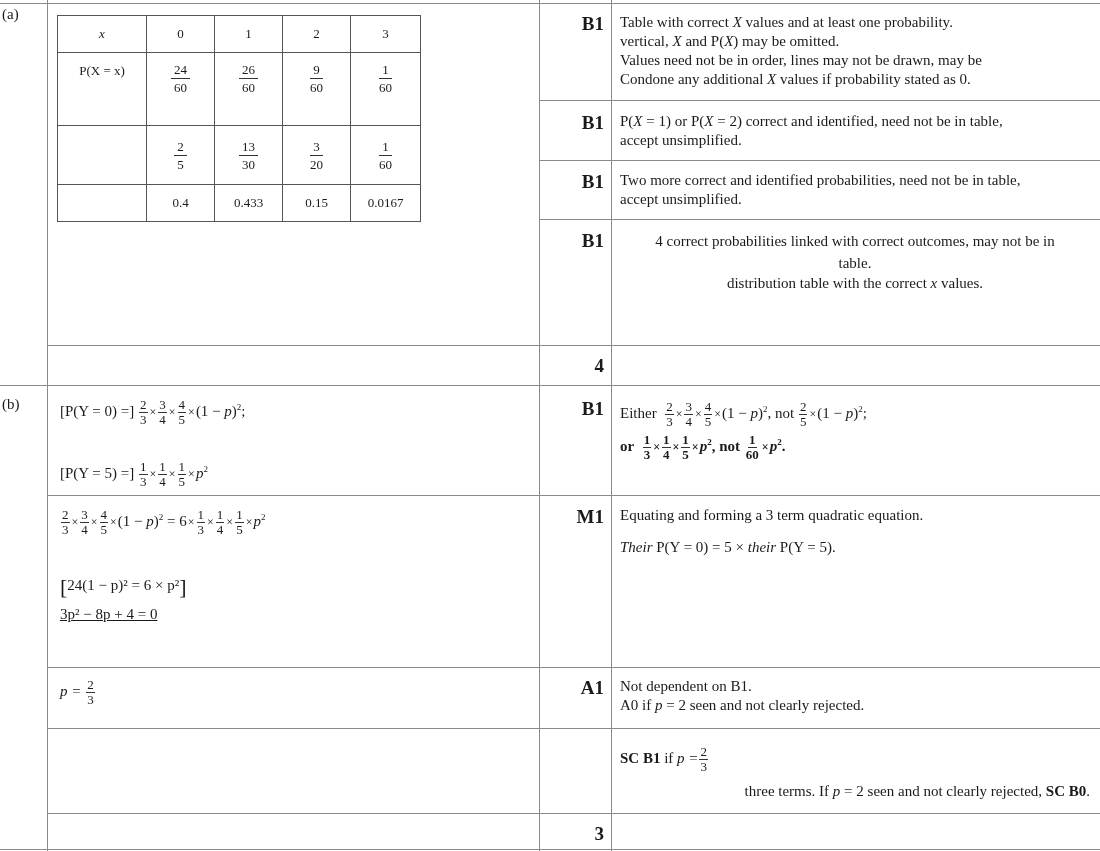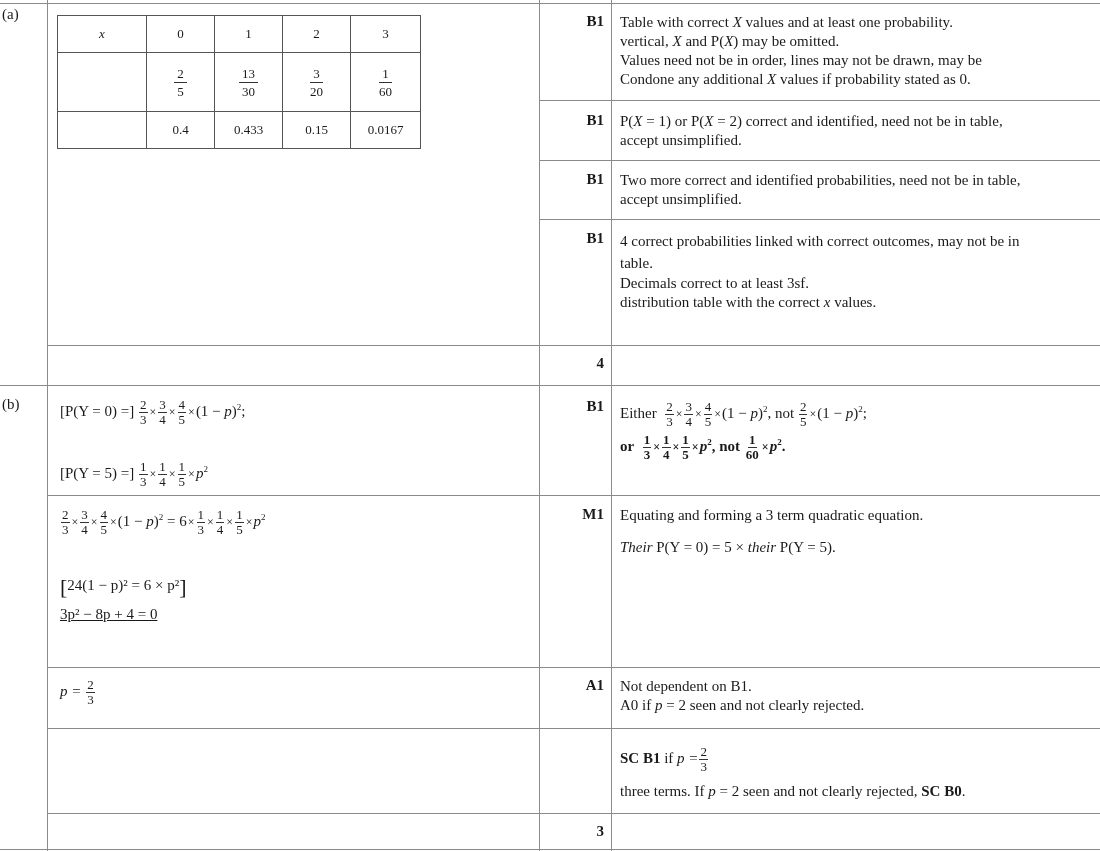--- a/index.html
+++ b/index.html
@@ -1,21 +1,21 @@
 <!DOCTYPE html>
 <html><head>
 <meta charset="utf-8">
 <style>
   html, body { margin:0; padding:0; background:#fff; }
   body { width:1100px; height:851px; overflow:hidden; position:relative;
          font-family:"Liberation Serif", "DejaVu Serif", serif; color:#1a1a1a; font-size:15px; }
   .hline { position:absolute; left:0; height:0; border-top:1.5px solid #8a8a8a; }
   .vline { position:absolute; width:0; border-left:1.5px solid #8a8a8a; }
   .part { position:absolute; left:2px; font-size:15px; }
-  .mark { position:absolute; left:540px; width:64px; text-align:right; font-weight:bold; font-size:15px; }
+  .mark { position:absolute; left:540px; width:64px; text-align:right; font-weight:bold; font-size:19px; }
   .guide { position:absolute; left:620px; width:470px; font-size:15px; line-height:19px; }
   .work { position:absolute; left:60px; font-size:15px; }
   i { font-style:italic; }
   b { font-weight:bold; }
   
   .frac { display:inline-flex; flex-direction:column; align-items:center; vertical-align:middle; font-size:13px; line-height:14px; margin:0 1px; }
   .frac .num { border-bottom:1px solid #333; padding:0 1px; }
   .frac .den { padding:0 1px; }
   sup { font-size:9px; vertical-align:super; }
   .times { font-size:12px; margin:0 1px; }
@@ -55,20 +55,39 @@
 
 <table class="dist">
   <tbody>
       <tr class="r0">
     <td class="c0"><i>x</i></td>
     <td class="cn">0</td>
     <td class="cn">1</td>
     <td class="cn">2</td>
     <td class="c4">3</td>
   </tr>
+  <tr class="r1">
+    <td class="c0" style="padding-top:10px;">P(X = x)</td>
+    <td class="cn"><span class="bigfrac">
+            <span class="num">24</span>
+            <span class="den">60</span>
+          </span></td>
+    <td class="cn"><span class="bigfrac">
+            <span class="num">26</span>
+            <span class="den">60</span>
+          </span></td>
+    <td class="cn"><span class="bigfrac">
+            <span class="num">9</span>
+            <span class="den">60</span>
+          </span></td>
+    <td class="c4"><span class="bigfrac">
+            <span class="num">1</span>
+            <span class="den">60</span>
+          </span></td>
+  </tr>
   <tr class="r2">
     <td class="c0"></td>
     <td class="cn"><span class="bigfrac">
             <span class="num">2</span>
             <span class="den">5</span>
           </span></td>
     <td class="cn"><span class="bigfrac">
             <span class="num">13</span>
             <span class="den">30</span>
           </span></td>
@@ -104,24 +123,23 @@
   <div>Condone any additional <i>X</i> values if probability stated as 0.</div>
 </div>
 <div class="guide" style="top:112px;">
   <div>P(<i>X</i> = 1) or P(<i>X</i> = 2) correct and identified, need not be in table,</div>
   <div>accept unsimplified.</div>
 </div>
 <div class="guide" style="top:171px;">
   <div>Two more correct and identified probabilities, need not be in table,</div>
   <div>accept unsimplified.</div>
 </div>
-<div class="guide" style="top:230px;line-height:22px;">
+<div class="guide" style="top:230px;line-height:22px;text-align:center;">
   <div>4 correct probabilities linked with correct outcomes, may not be in</div>
   <div>table.</div>
-  <div style="line-height:19px;">Decimals correct to at least 3sf.</div>
   <div style="line-height:19px;">distribution table with the correct <i>x</i> values.</div>
 </div>
 
 <div class="part" style="top:396px;">(b)</div>
 
 <div class="work" style="top:398px;">
   <span>[P(Y = 0) =]</span>
   <span class="frac">
       <span class="num">2</span>
       <span class="den">3</span>
@@ -244,19 +262,19 @@
 
 <div class="guide" style="top:745px;">
   <div>
     <b>SC B1</b>
     <span>if</span>
     <i>p =</i><span class="frac">
         <span class="num">2</span>
         <span class="den">3</span>
       </span>
   </div>
-  <div style="margin-top:8px;">
+  <div style="margin-top:8px;text-align:right;">
     <span>three terms. If</span>
     <i>p</i>
     <span>= 2 seen and not clearly rejected,</span>
     <b>SC B0</b><span>.</span>
   </div>
 </div>
 
 </body></html>

